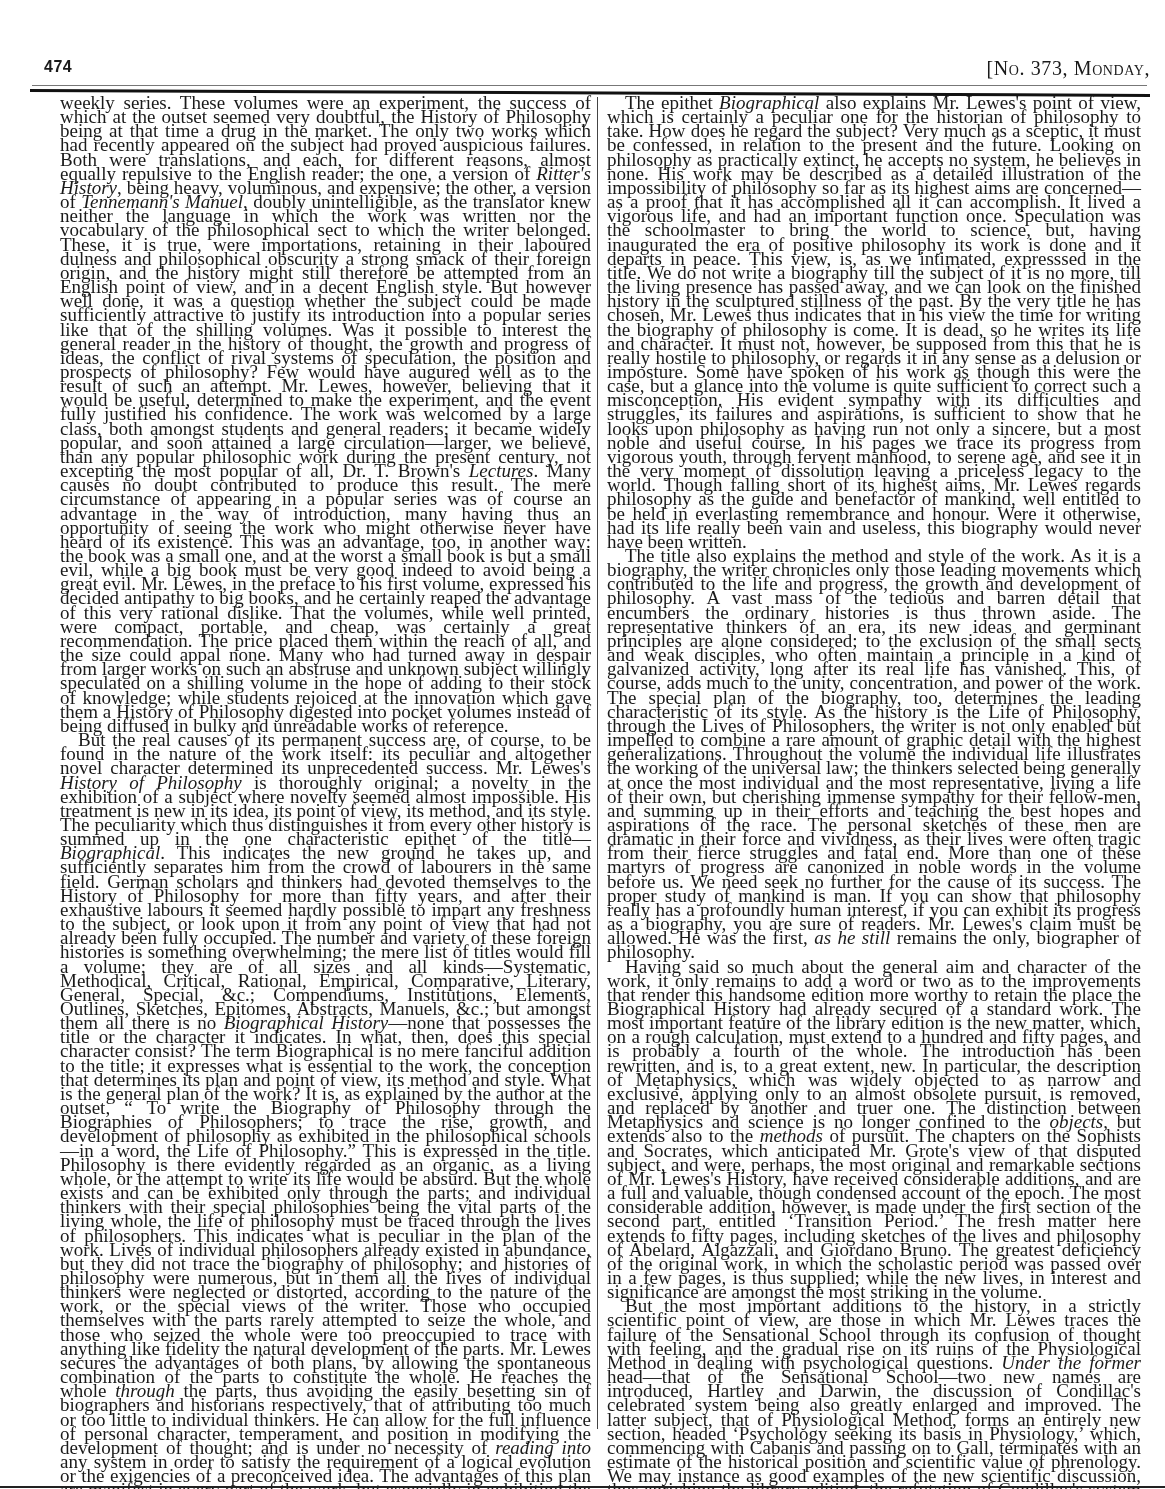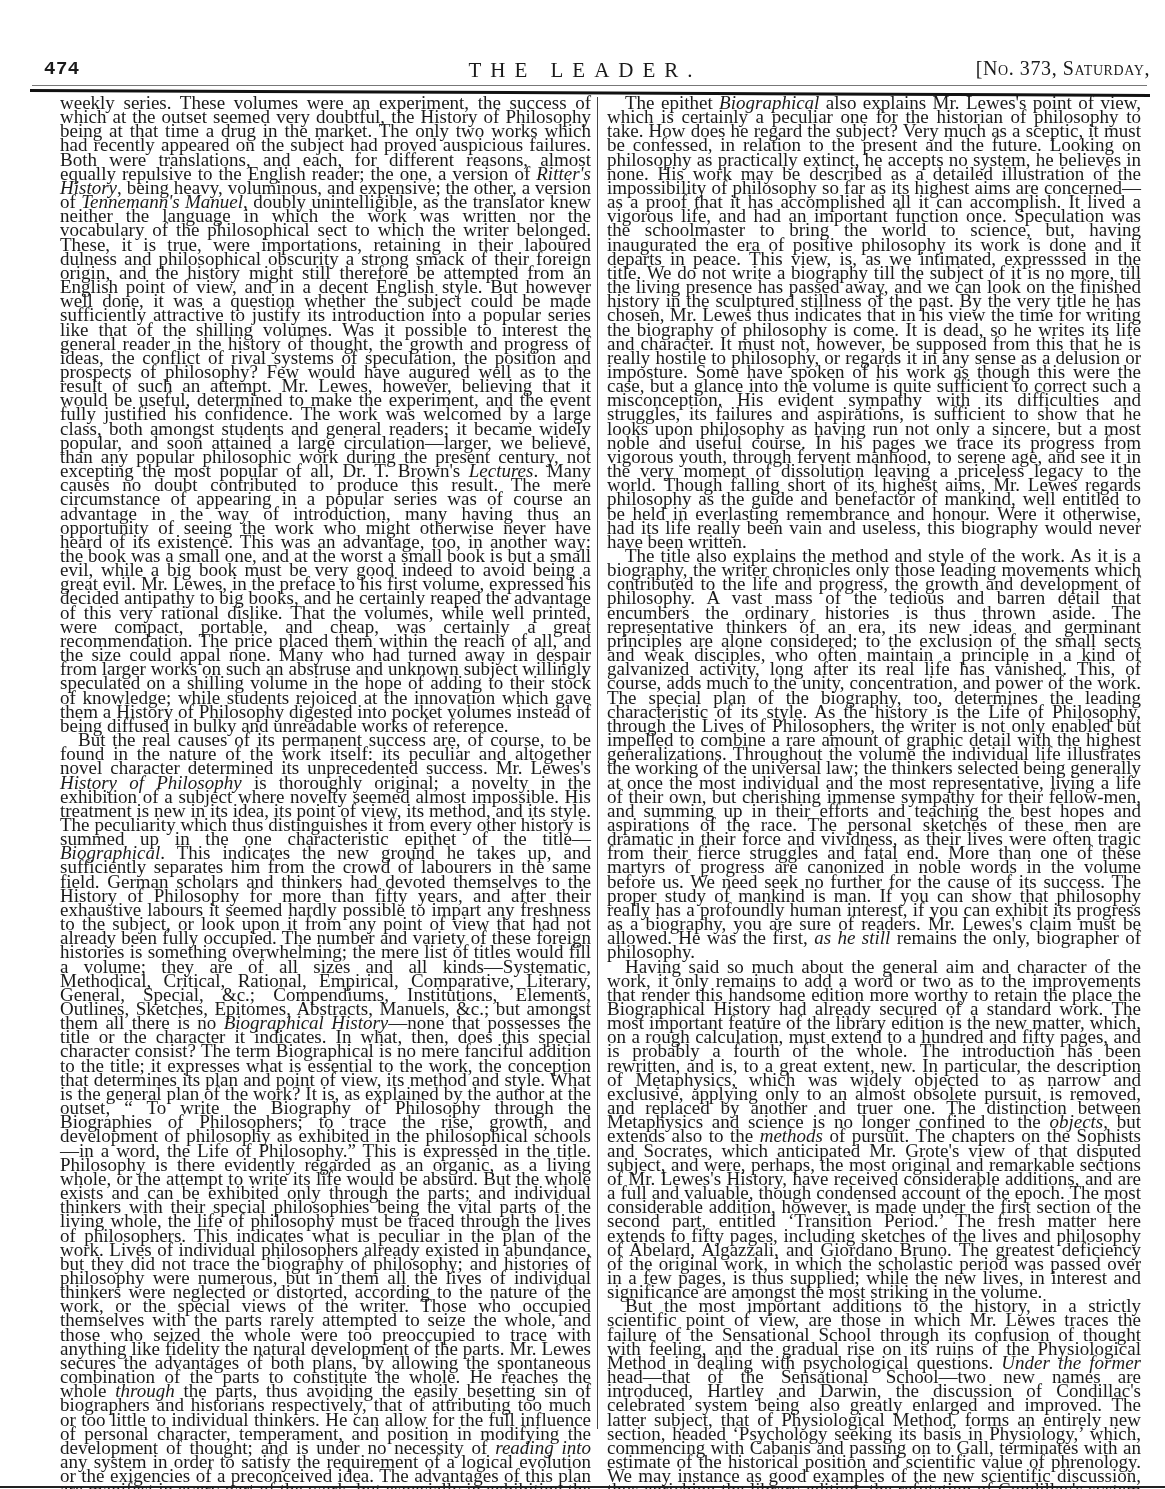--- a/index.html
+++ b/index.html
@@ -26,24 +26,24 @@
       position: absolute;
       left: 30px;
       top: 58px;
       width: 1120px;
       height: 30px;
     }
     .page-number {
       position: absolute;
       left: 14px;
       top: 0;
-      font-size: 19px;
+      font-size: 16px;
       font-weight: bold;
       letter-spacing: 0.5px;
-      font-family: Liberation Mono, monospace;
+      font-family: Liberation Sans, sans-serif;
     }
     .paper-title {
       position: absolute;
       left: 0;
       width: 1110px;
       top: 0;
       text-align: center;
       font-size: 21px;
       letter-spacing: 9px;
       font-family: "Liberation Serif", serif;
@@ -117,22 +117,21 @@
       background: #222;
     }
   </style>
 </head>
 <body>
 
 <div class="page">
 
   <div class="masthead">
     <span class="page-number">474</span>
-    <div class="paper-title">THE LEADER.</div>
-    <span class="issue-info">[No. 373, Saturday,</span>
+    <span class="issue-info">[No. 373, Monday,</span>
   </div>
 
   <div class="rule-thin"></div>
   <div class="rule-thick"></div>
 
   <div class="column col-left">
     <p class="no-indent">weekly series. These volumes were an experiment, the success of which at the outset seemed very doubtful, the History of Philosophy being at that time a drug in the market. The only two works which had recently appeared on the subject had proved auspicious failures. Both were translations, and each, for different reasons, almost equally repulsive to the English reader; the one, a version of <em>Ritter's History</em>, being heavy, voluminous, and expensive; the other, a version of <em>Tennemann's Manuel</em>, doubly unintelligible, as the translator knew neither the language in which the work was written nor the vocabulary of the philosophical sect to which the writer belonged. These, it is true, were importations, retaining in their laboured dulness and philosophical obscurity a strong smack of their foreign origin, and the history might still therefore be attempted from an English point of view, and in a decent English style. But however well done, it was a question whether the subject could be made sufficiently attractive to justify its introduction into a popular series like that of the shilling volumes. Was it possible to interest the general reader in the history of thought, the growth and progress of ideas, the conflict of rival systems of speculation, the position and prospects of philosophy? Few would have augured well as to the result of such an attempt. Mr. Lewes, however, believing that it would be useful, determined to make the experiment, and the event fully justified his confidence. The work was welcomed by a large class, both amongst students and general readers; it became widely popular, and soon attained a large circulation—larger, we believe, than any popular philosophic work during the present century, not excepting the most popular of all, Dr. T. Brown's <em>Lectures</em>. Many causes no doubt contributed to produce this result. The mere circumstance of appearing in a popular series was of course an advantage in the way of introduction, many having thus an opportunity of seeing the work who might otherwise never have heard of its existence. This was an advantage, too, in another way: the book was a small one, and at the worst a small book is but a small evil, while a big book must be very good indeed to avoid being a great evil. Mr. Lewes, in the preface to his first volume, expressed his decided antipathy to big books, and he certainly reaped the advantage of this very rational dislike. That the volumes, while well printed, were compact, portable, and cheap, was certainly a great recommendation. The price placed them within the reach of all, and the size could appal none. Many who had turned away in despair from larger works on such an abstruse and unknown subject willingly speculated on a shilling volume in the hope of adding to their stock of knowledge; while students rejoiced at the innovation which gave them a History of Philosophy digested into pocket volumes instead of being diffused in bulky and unreadable works of reference.</p>
     <p>But the real causes of its permanent success are, of course, to be found in the nature of the work itself: its peculiar and altogether novel character determined its unprecedented success. Mr. Lewes's <em>History of Philosophy</em> is thoroughly original; a novelty in the exhibition of a subject where novelty seemed almost impossible. His treatment is new in its idea, its point of view, its method, and its style. The peculiarity which thus distinguishes it from every other history is summed up in the one characteristic epithet of the title—<em>Biographical</em>. This indicates the new ground he takes up, and sufficiently separates him from the crowd of labourers in the same field. German scholars and thinkers had devoted themselves to the History of Philosophy for more than fifty years, and after their exhaustive labours it seemed hardly possible to impart any freshness to the subject, or look upon it from any point of view that had not already been fully occupied. The number and variety of these foreign histories is something overwhelming; the mere list of titles would fill a volume; they are of all sizes and all kinds—Systematic, Methodical, Critical, Rational, Empirical, Comparative, Literary, General, Special, &amp;c.; Compendiums, Institutions, Elements, Outlines, Sketches, Epitomes, Abstracts, Manuels, &amp;c.; but amongst them all there is no <em>Biographical History</em>—none that possesses the title or the character it indicates. In what, then, does this special character consist? The term Biographical is no mere fanciful addition to the title; it expresses what is essential to the work, the conception that determines its plan and point of view, its method and style. What is the general plan of the work? It is, as explained by the author at the outset, “ To write the Biography of Philosophy through the Biographies of Philosophers; to trace the rise, growth, and development of philosophy as exhibited in the philosophical schools—in a word, the Life of Philosophy.” This is expressed in the title. Philosophy is there evidently regarded as an organic, as a living whole, or the attempt to write its life would be absurd. But the whole exists and can be exhibited only through the parts; and individual thinkers with their special philosophies being the vital parts of the living whole, the life of philosophy must be traced through the lives of philosophers. This indicates what is peculiar in the plan of the work. Lives of individual philosophers already existed in abundance, but they did not trace the biography of philosophy; and histories of philosophy were numerous, but in them all the lives of individual thinkers were neglected or distorted, according to the nature of the work, or the special views of the writer. Those who occupied themselves with the parts rarely attempted to seize the whole, and those who seized the whole were too preoccupied to trace with anything like fidelity the natural development of the parts. Mr. Lewes secures the advantages of both plans, by allowing the spontaneous combination of the parts to constitute the whole. He reaches the whole <em>through</em> the parts, thus avoiding the easily besetting sin of biographers and historians respectively, that of attributing too much or too little to individual thinkers. He can allow for the full influence of personal character, temperament, and position in modifying the development of thought; and is under no necessity of <em>reading into</em> any system in order to satisfy the requirement of a logical evolution or the exigencies of a preconceived idea. The advantages of this plan are manifest in every part of the work, but especially in exhibiting the several views and mutual relation of the earlier Greek philosophers, of whose lives and opinions we have such confused and imperfect records. We may instance, as examples, the accounts of Anaxagoras and Democritus, of Parmenides and Zeno, which are more natural and consistent than any we remember to have seen elsewhere.</p>
   </div>
 

